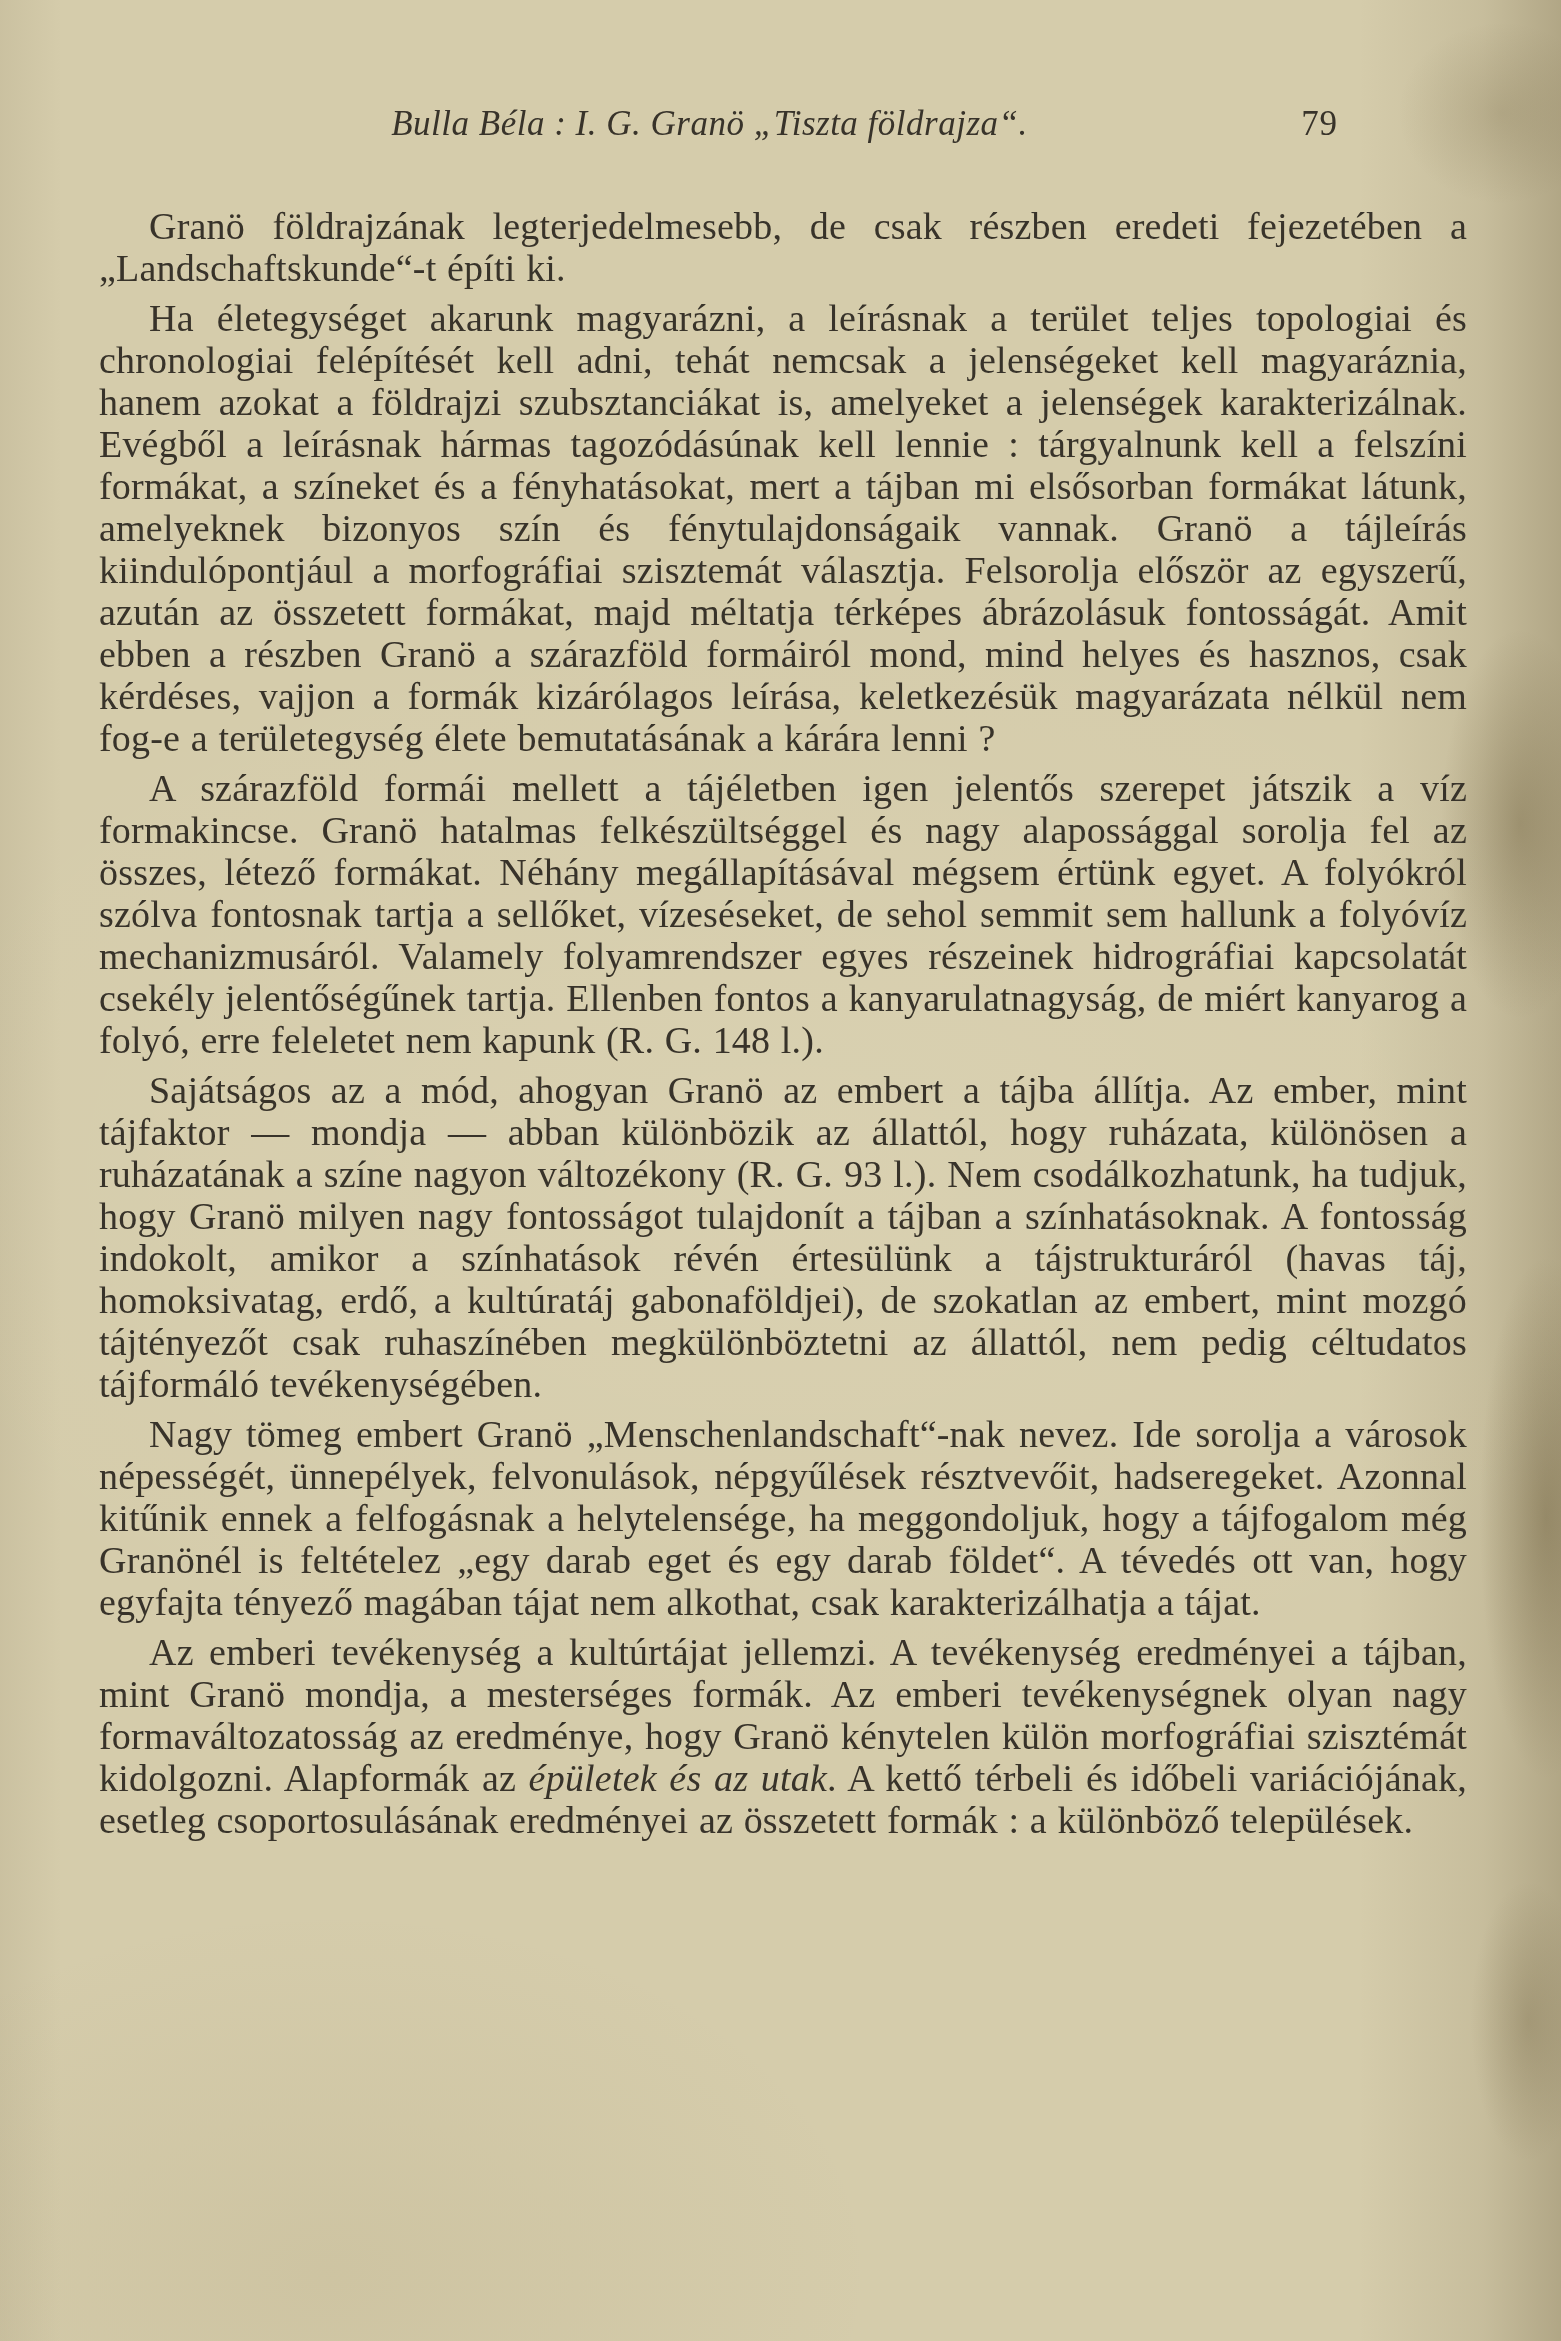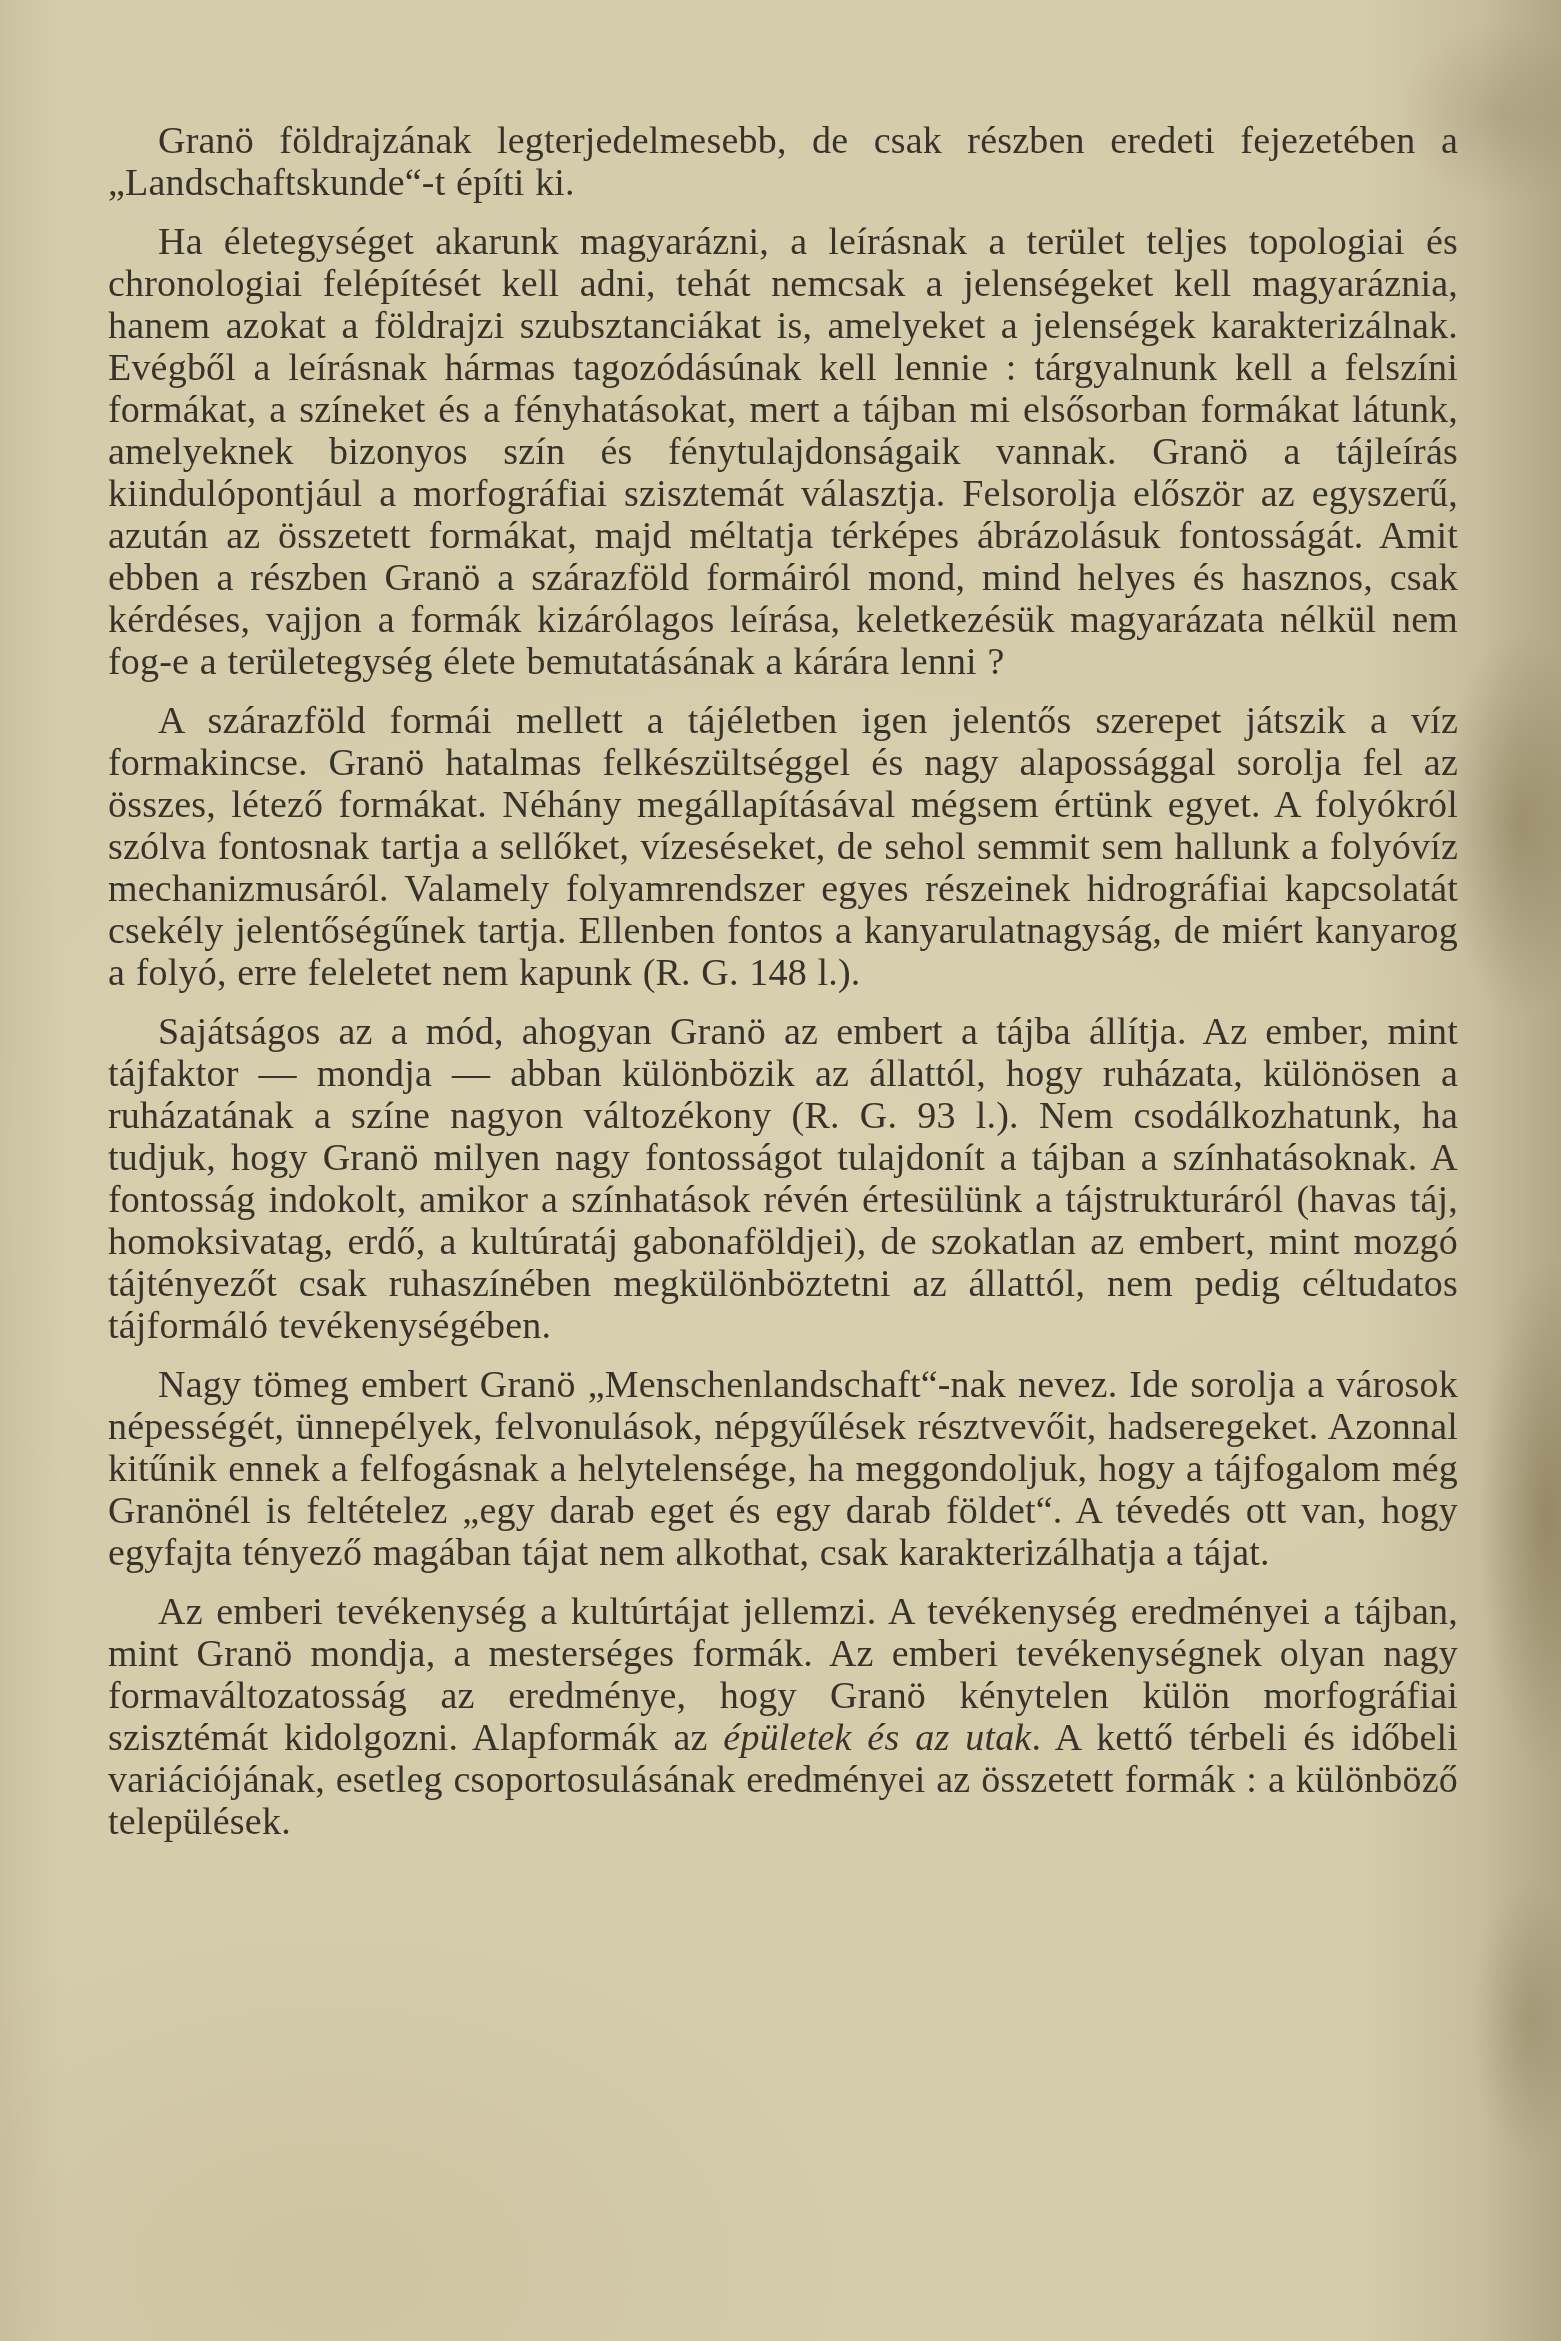--- a/index.html
+++ b/index.html
@@ -53,35 +53,39 @@
     letter-spacing:0.5px;
   }
   .page-number{
     position:absolute;
     right:137px;
     top:0;
     font-style:normal;
     letter-spacing:0.9px;
   }
   .body-text p{
-    margin:17px;
+    margin:8px;
     text-indent:50px;
     text-align:justify;
     font-size:38px;
     line-height:42px;
     letter-spacing:0.2px;
     word-spacing:0.9px;
   }
   .body-text .it{font-style:italic;}
 </style>
 </head>
 <body>
 
 <div class="sheet">
   <div class="content">
+    <div class="running-header">
+      <div class="running-title">Bulla Béla : I. G. Granö „Tiszta földrajza“.</div>
+      <div class="page-number">79</div>
+    </div>
     <div class="body-text">
 
     <p><span>Granö földrajzának legterjedelmesebb, de csak részben eredeti fejezetében a „Landschaftskunde“-t építi ki.</span></p>
         <p><span>Ha életegységet akarunk magyarázni, a leírásnak a terület teljes topologiai és chronologiai felépítését kell adni, tehát nemcsak a jelenségeket kell magyaráznia, hanem azokat a földrajzi szubsztanciákat is, amelyeket a jelenségek karakterizálnak. Evégből a leírásnak hármas tagozódásúnak kell lennie : tárgyalnunk kell a felszíni formákat, a színeket és a fényhatásokat, mert a tájban mi elsősorban formákat látunk, amelyeknek bizonyos szín és fénytulajdonságaik vannak. Granö a tájleírás kiindulópontjául a morfográfiai szisztemát választja. Felsorolja először az egyszerű, azután az összetett formákat, majd méltatja térképes ábrázolásuk fontosságát. Amit ebben a részben Granö a szárazföld formáiról mond, mind helyes és hasznos, csak kérdéses, vajjon a formák kizárólagos leírása, keletkezésük magyarázata nélkül nem fog-e a területegység élete bemutatásának a kárára lenni ?</span></p>
         <p><span>A szárazföld formái mellett a tájéletben igen jelentős szerepet játszik a víz formakincse. Granö hatalmas felkészültséggel és nagy alapossággal sorolja fel az összes, létező formákat. Néhány megállapításával mégsem értünk egyet. A folyókról szólva fontosnak tartja a sellőket, vízeséseket, de sehol semmit sem hallunk a folyóvíz mechanizmusáról. Valamely folyamrendszer egyes részeinek hidrográfiai kapcsolatát csekély jelentőségűnek tartja. Ellenben fontos a kanyarulatnagyság, de miért kanyarog a folyó, erre feleletet nem kapunk (R. G. 148 l.).</span></p>
         <p><span>Sajátságos az a mód, ahogyan Granö az embert a tájba állítja. Az ember, mint tájfaktor — mondja — abban különbözik az állattól, hogy ruházata, különösen a ruházatának a színe nagyon változékony (R. G. 93 l.). Nem csodálkozhatunk, ha tudjuk, hogy Granö milyen nagy fontosságot tulajdonít a tájban a színhatásoknak. A fontosság indokolt, amikor a színhatások révén értesülünk a tájstrukturáról (havas táj, homoksivatag, erdő, a kultúratáj gabonaföldjei), de szokatlan az embert, mint mozgó tájtényezőt csak ruhaszínében megkülönböztetni az állattól, nem pedig céltudatos tájformáló tevékenységében.</span></p>
         <p><span>Nagy tömeg embert Granö „Menschenlandschaft“-nak nevez. Ide sorolja a városok népességét, ünnepélyek, felvonulások, népgyűlések résztvevőit, hadseregeket. Azonnal kitűnik ennek a felfogásnak a helytelensége, ha meggondoljuk, hogy a tájfogalom még Granönél is feltételez „egy darab eget és egy darab földet“. A tévedés ott van, hogy egyfajta tényező magában tájat nem alkothat, csak karakterizálhatja a tájat.</span></p>
         <p><span>Az emberi tevékenység a kultúrtájat jellemzi. A tevékenység eredményei a tájban, mint Granö mondja, a mesterséges formák. Az emberi tevékenységnek olyan nagy formaváltozatosság az eredménye, hogy Granö kénytelen külön morfográfiai szisztémát kidolgozni. Alapformák az </span><span class="it">épületek és az utak</span><span>. A kettő térbeli és időbeli variációjának, esetleg csoportosulásának eredményei az összetett formák : a különböző települések.</span></p>
       </div>
   </div>

